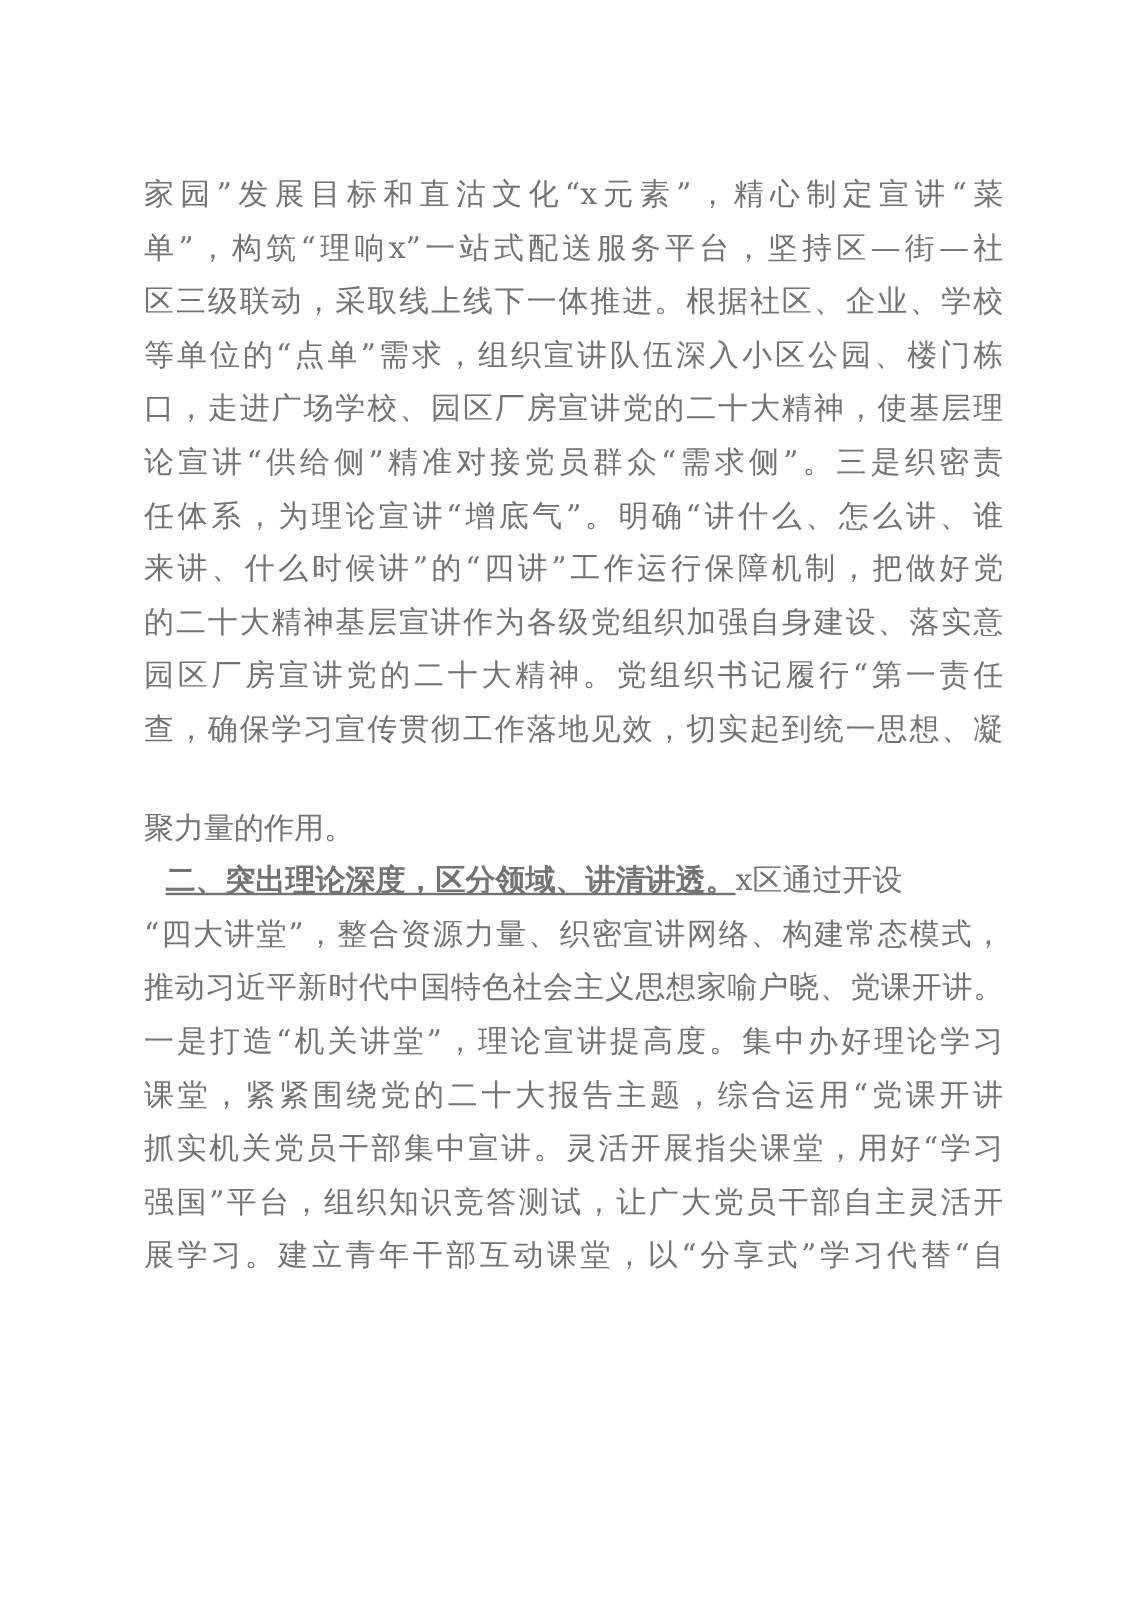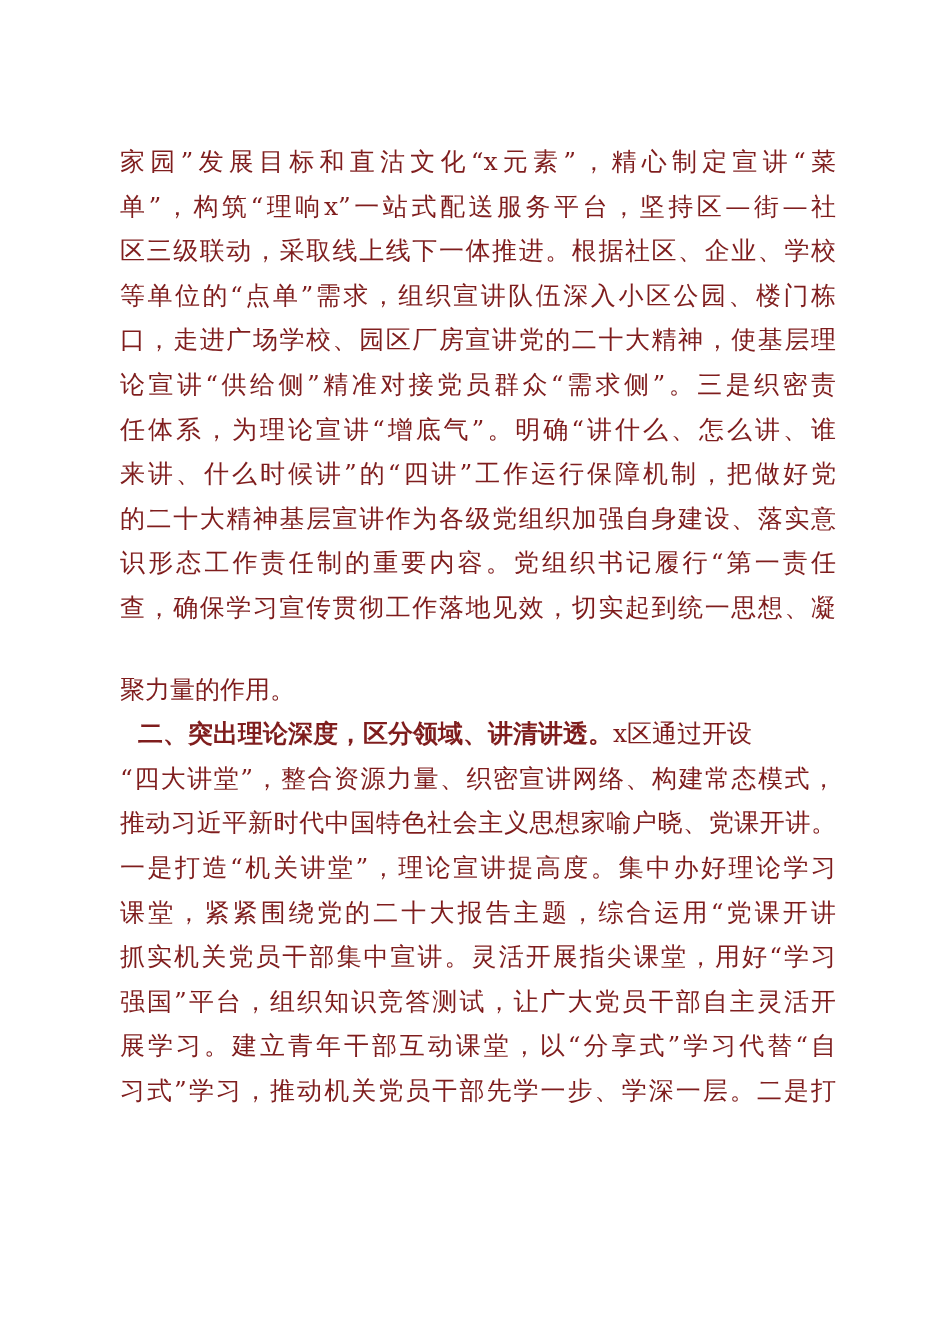--- a/index.html
+++ b/index.html
@@ -5,56 +5,55 @@
   html, body { margin: 0; padding: 0; background: #ffffff; }
   body { width: 950px; height: 1344px; position: relative; overflow: hidden; }
   .page { position: absolute; left: 0; top: 0; width: 950px; height: 1344px; background: #fff; }
   .text { position: absolute; left: 120px; top: 140px; width: 716px; }
   .line {
     display: block;
     height: 44.6px;
     line-height: 44.6px;
     font-family: "DejaVu Serif", serif;
     font-size: 25px;
-    color: #7f1d1d;
+    color: #737373;
     white-space: nowrap;
     text-align: justify;
     text-align-last: justify;
     letter-spacing: 0;
   }
   .line.last { text-align-last: left; margin-top: 37px; }
   .heading { font-family: "DejaVu Sans", sans-serif; font-weight: bold; }
-  .line .lead { padding-left: 18px; }
+  .line .lead { padding-left: 18px; text-decoration: underline; }
 </style>
 </head>
 <body>
 
 <div class="page">
   <div class="text">
     <div>
       <span class="line">家园”发展目标和直沽文化“x元素”，精心制定宣讲“菜</span>
       <span class="line">单”，构筑“理响x”一站式配送服务平台，坚持区—街—社</span>
       <span class="line">区三级联动，采取线上线下一体推进。根据社区、企业、学校</span>
       <span class="line">等单位的“点单”需求，组织宣讲队伍深入小区公园、楼门栋</span>
       <span class="line">口，走进广场学校、园区厂房宣讲党的二十大精神，使基层理</span>
       <span class="line">论宣讲“供给侧”精准对接党员群众“需求侧”。三是织密责</span>
       <span class="line">任体系，为理论宣讲“增底气”。明确“讲什么、怎么讲、谁</span>
       <span class="line">来讲、什么时候讲”的“四讲”工作运行保障机制，把做好党</span>
       <span class="line">的二十大精神基层宣讲作为各级党组织加强自身建设、落实意</span>
-      <span class="line">识形态工作责任制的重要内容。党组织书记履行“第一责任</span>
+      <span class="line">园区厂房宣讲党的二十大精神。党组织书记履行“第一责任</span>
       <span class="line">查，确保学习宣传贯彻工作落地见效，切实起到统一思想、凝</span>
       <span class="line last">聚力量的作用。</span>
     </div>
     <div>
       <div class="line" style="text-align-last:left;">
         <span class="lead heading">二、突出理论深度，区分领域、讲清讲透。</span><span>x区通过开设</span>
       </div>
       <span class="line">“四大讲堂”，整合资源力量、织密宣讲网络、构建常态模式，</span>
       <span class="line">推动习近平新时代中国特色社会主义思想家喻户晓、党课开讲。</span>
       <span class="line">一是打造“机关讲堂”，理论宣讲提高度。集中办好理论学习</span>
       <span class="line">课堂，紧紧围绕党的二十大报告主题，综合运用“党课开讲</span>
       <span class="line">抓实机关党员干部集中宣讲。灵活开展指尖课堂，用好“学习</span>
       <span class="line">强国”平台，组织知识竞答测试，让广大党员干部自主灵活开</span>
       <span class="line">展学习。建立青年干部互动课堂，以“分享式”学习代替“自</span>
-      <span class="line">习式”学习，推动机关党员干部先学一步、学深一层。二是打</span>
     </div>
   </div>
 </div>
 
 </body></html>

